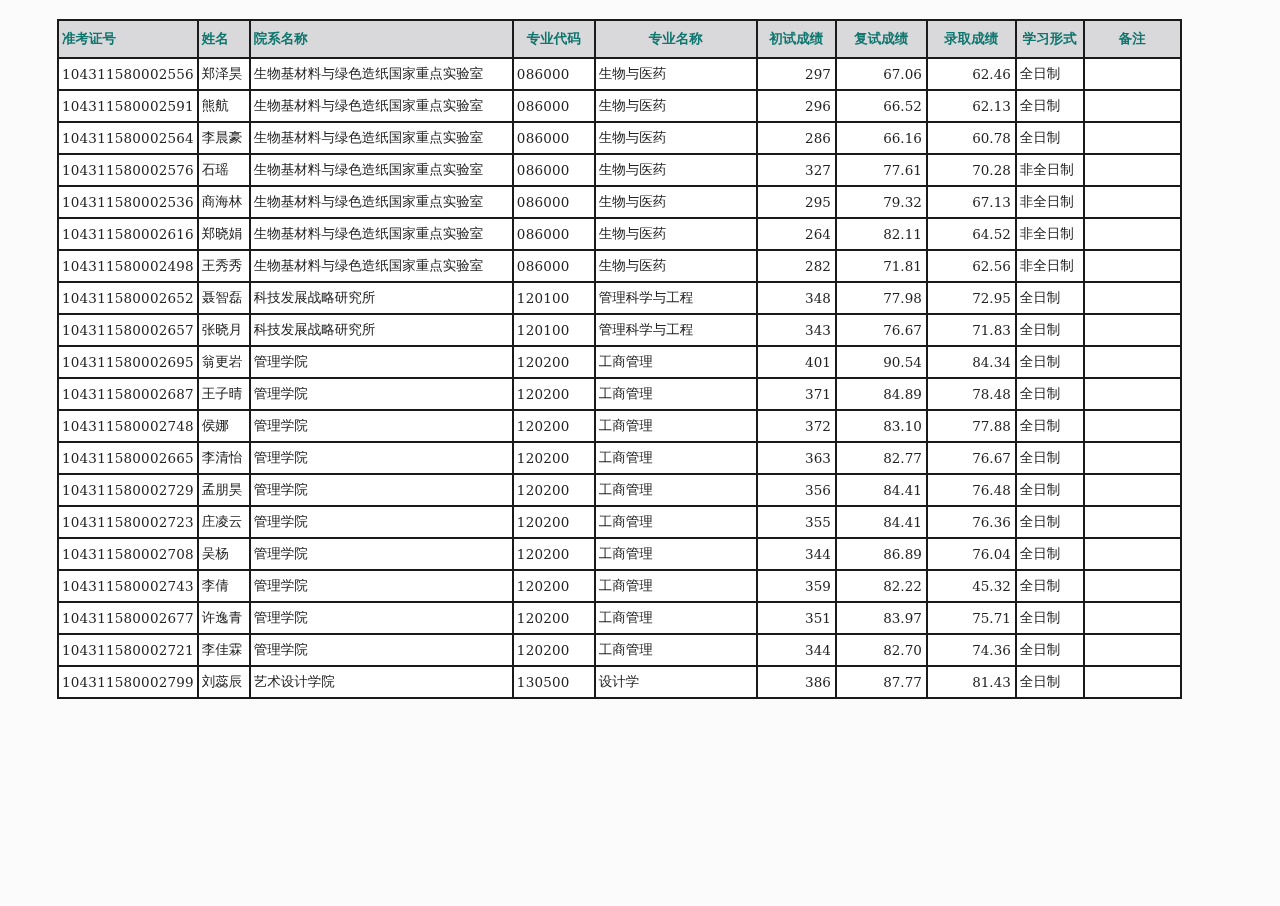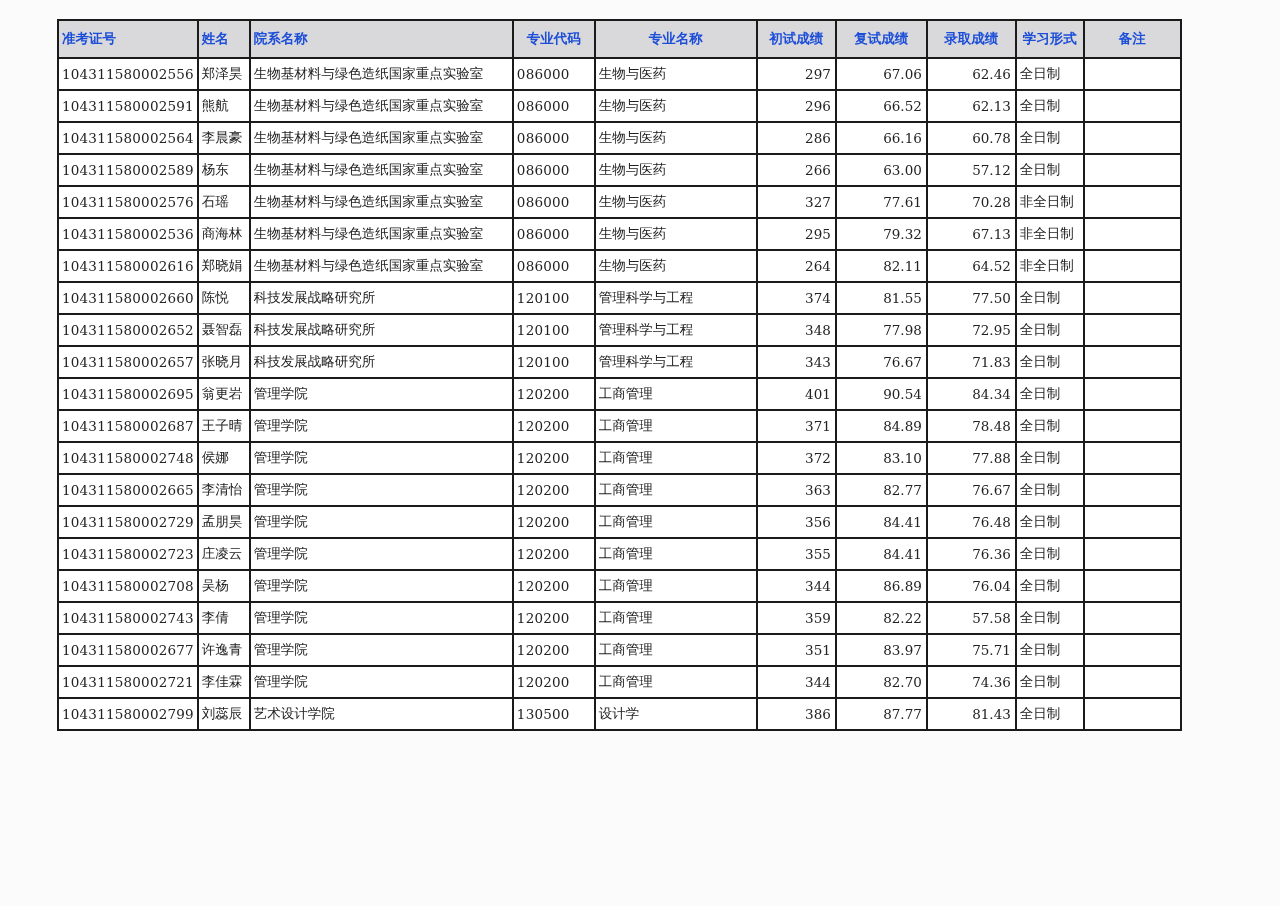--- a/index.html
+++ b/index.html
@@ -11,21 +11,21 @@
   table {
     border-collapse: collapse; table-layout: fixed;
     font-size: 13.5px;
   }
   th, td {
     border: 2px solid #1a1a1a; height: 30px; padding: 0 3px;
     white-space: nowrap; overflow: hidden;
   }
   th {
     height: 36px; background: #d9d9dc; font-family: "DejaVu Sans", "Liberation Sans", sans-serif;
-    font-weight: bold; font-size: 13.5px; color: #1d4ed8;
+    font-weight: bold; font-size: 13.5px; color: #0f766e;
   }
   th.l { text-align: left; }
   th.c { }
   td { background: #fff; }
   td.num { text-align: right; padding-right: 4px; font-family: "DejaVu Serif", serif; }
   td.mono { font-family: "DejaVu Serif", serif; letter-spacing: 0.2px; }
 </style>
 </head>
 <body>
 
@@ -88,32 +88,20 @@
           <td>生物基材料与绿色造纸国家重点实验室</td>
           <td class="mono">086000</td>
           <td>生物与医药</td>
           <td class="num">286</td>
           <td class="num">66.16</td>
           <td class="num">60.78</td>
           <td>全日制</td>
           <td></td>
         </tr>
         <tr>
-          <td class="mono">104311580002589</td>
-          <td>杨东</td>
-          <td>生物基材料与绿色造纸国家重点实验室</td>
-          <td class="mono">086000</td>
-          <td>生物与医药</td>
-          <td class="num">266</td>
-          <td class="num">63.00</td>
-          <td class="num">57.12</td>
-          <td>全日制</td>
-          <td></td>
-        </tr>
-        <tr>
           <td class="mono">104311580002576</td>
           <td>石瑶</td>
           <td>生物基材料与绿色造纸国家重点实验室</td>
           <td class="mono">086000</td>
           <td>生物与医药</td>
           <td class="num">327</td>
           <td class="num">77.61</td>
           <td class="num">70.28</td>
           <td>非全日制</td>
           <td></td>
@@ -136,29 +124,29 @@
           <td>生物基材料与绿色造纸国家重点实验室</td>
           <td class="mono">086000</td>
           <td>生物与医药</td>
           <td class="num">264</td>
           <td class="num">82.11</td>
           <td class="num">64.52</td>
           <td>非全日制</td>
           <td></td>
         </tr>
         <tr>
-          <td class="mono">104311580002660</td>
-          <td>陈悦</td>
-          <td>科技发展战略研究所</td>
-          <td class="mono">120100</td>
-          <td>管理科学与工程</td>
-          <td class="num">374</td>
-          <td class="num">81.55</td>
-          <td class="num">77.50</td>
-          <td>全日制</td>
+          <td class="mono">104311580002498</td>
+          <td>王秀秀</td>
+          <td>生物基材料与绿色造纸国家重点实验室</td>
+          <td class="mono">086000</td>
+          <td>生物与医药</td>
+          <td class="num">282</td>
+          <td class="num">71.81</td>
+          <td class="num">62.56</td>
+          <td>非全日制</td>
           <td></td>
         </tr>
         <tr>
           <td class="mono">104311580002652</td>
           <td>聂智磊</td>
           <td>科技发展战略研究所</td>
           <td class="mono">120100</td>
           <td>管理科学与工程</td>
           <td class="num">348</td>
           <td class="num">77.98</td>
@@ -263,21 +251,21 @@
           <td></td>
         </tr>
         <tr>
           <td class="mono">104311580002743</td>
           <td>李倩</td>
           <td>管理学院</td>
           <td class="mono">120200</td>
           <td>工商管理</td>
           <td class="num">359</td>
           <td class="num">82.22</td>
-          <td class="num">57.58</td>
+          <td class="num">45.32</td>
           <td>全日制</td>
           <td></td>
         </tr>
         <tr>
           <td class="mono">104311580002677</td>
           <td>许逸青</td>
           <td>管理学院</td>
           <td class="mono">120200</td>
           <td>工商管理</td>
           <td class="num">351</td>

